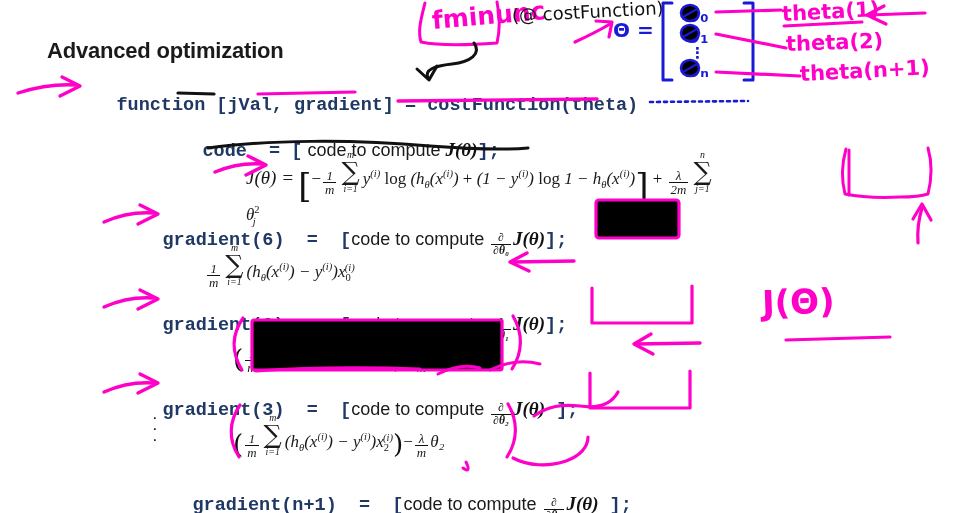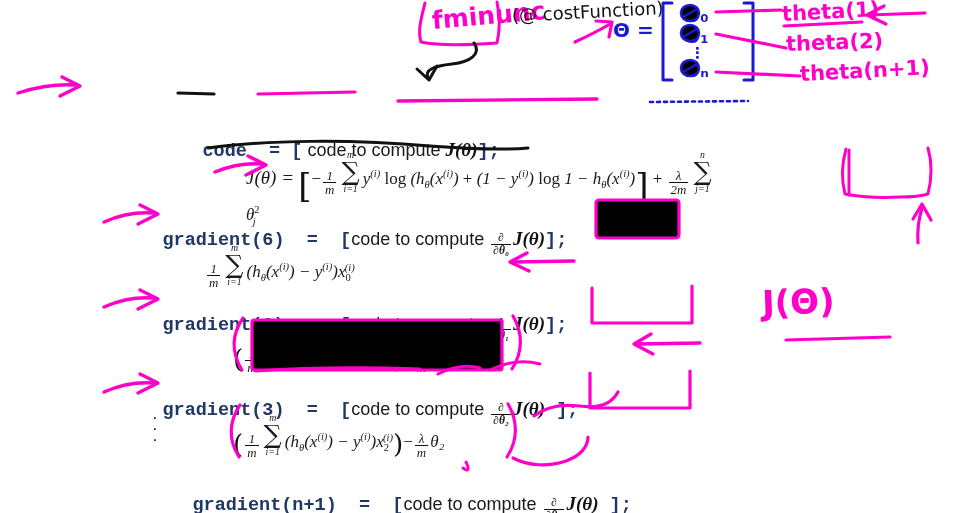--- a/index.html
+++ b/index.html
@@ -67,21 +67,25 @@
     transform-origin:left center;
   }
   .hw.blue { color:#1a1ad6; }
   .hw.black { color:#111; font-weight:normal; }
 </style>
 </head>
 <body>
 
 <div class="slide">
 
-
+  <div class="title">Advanced optimization</div>
+
+  <div class="code" style="left:72px; top:74px;">
+    <span>function [jVal, gradient] = costFunction(theta)</span>
+  </div>
 
   <div class="code" style="left:158px; top:118px;">
     <span>code  =</span><span> </span><span>[</span><span class="prose" style="font-size:18px;"> <span>code to compute</span> </span><span class="mj" style="font-size:19px; font-style:italic;">J(θ)</span><span>]</span><span>;</span>
   </div>
 
   <div class="mj" style="position:absolute; left:246px; top:150px; font-size:17px;">
     <span class="mathser" style="font-size:19px;">J(θ) =</span>
     <span class="bigbr">[</span><span style="font-style:normal;">−</span><span class="frac"><span class="n mathser">1</span><span class="d mathser">m</span></span><span class="sum mathser"><span class="top">m</span><span class="sig">∑</span><span class="bot">i=1</span></span><span class="mathser">y<sup class="e">(i)</sup></span>&nbsp;<span style="font-style:normal;" class="mathser">log</span><span class="mathser">&nbsp;(h<sub class="e">θ</sub>(x<sup class="e">(i)</sup>)</span><span style="font-style:normal;">&nbsp;+&nbsp;</span><span class="mathser">(1 − y<sup class="e">(i)</sup>)</span>&nbsp;<span style="font-style:normal;" class="mathser">log</span><span class="mathser">&nbsp;1 − h<sub class="e">θ</sub>(x<sup class="e">(i)</sup>)</span><span class="bigbr">]</span><span style="font-style:normal;">&nbsp;+&nbsp;</span><span class="frac"><span class="n mathser">λ</span><span class="d mathser">2m</span></span><span class="sum mathser"><span class="top">n</span><span class="sig">∑</span><span class="bot">j=1</span></span><span class="mathser">θ<sup class="e" style="font-style:normal;">2</sup><sub class="e" style="margin-left:-7px;">j</sub></span>
   </div>
 

